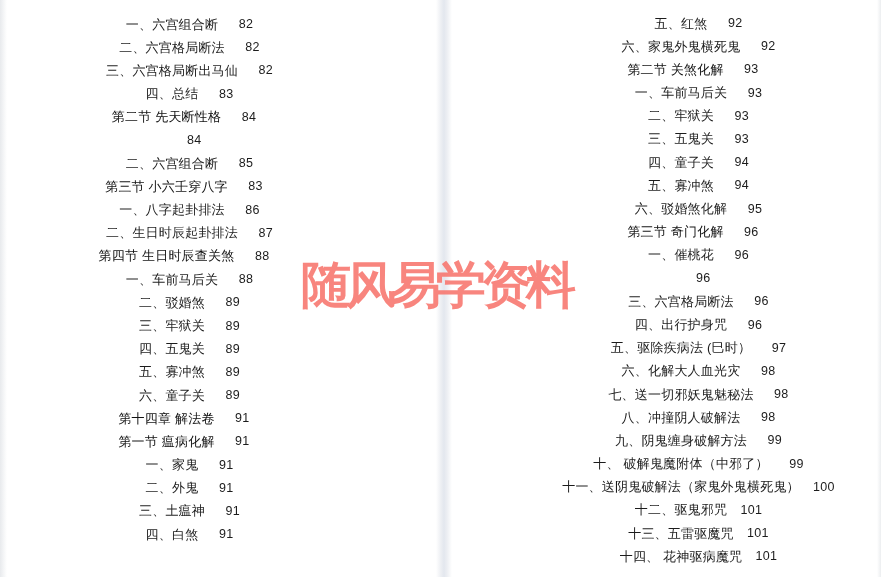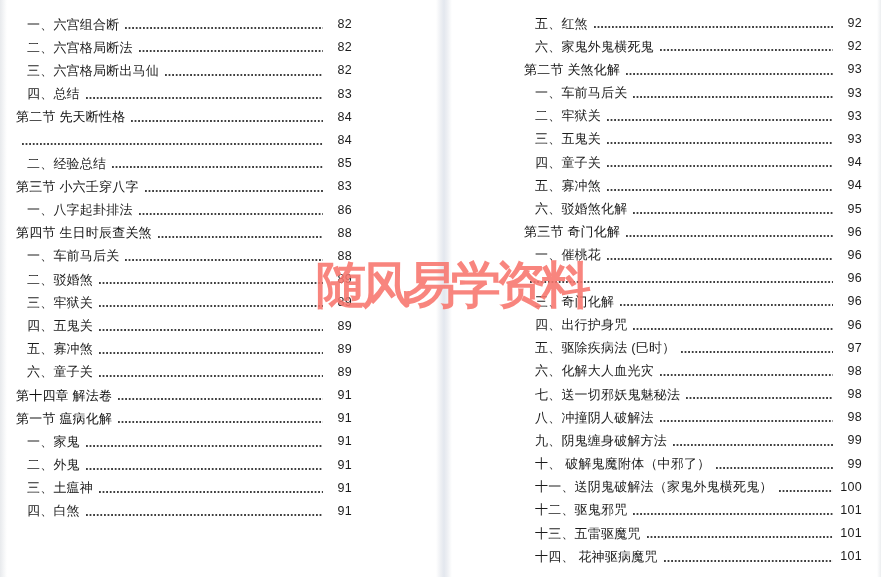--- a/index.html
+++ b/index.html
@@ -19,20 +19,21 @@
     background: linear-gradient(270deg, #eceef0 0%, #ffffff 100%);
   }
   .gutter {
     position: absolute; left: 436px; top: 0; bottom: 0; width: 16px;
     background: linear-gradient(90deg, #ffffff 0%, #edeff3 30%, #e3e7ee 50%, #edeff3 70%, #ffffff 100%);
   }
   .toc-col {
     position: absolute;
     display: flex;
     flex-direction: column;
+    align-items: center;
   }
   #col-left  { left: 16px;  top: 12px; width: 336px; }
   #col-right { left: 524px; top: 11px;  width: 338px; }
   .row {
     display: flex;
     align-items: flex-end;
     height: 23.2px;
     padding-bottom: 4px;
   }
   .row .label {
@@ -61,21 +62,21 @@
     font-size: 12.5px;
     line-height: 1.05;
     min-width: 24px;
     text-align: right;
     color: #1c1c1c;
     letter-spacing: 0.3px;
     margin-top: 25px;
   }
   .watermark {
     position: absolute;
-    left: 316px;
+    left: 301px;
     top: 252px;
     font-size: 50px;
     font-weight: bold;
     letter-spacing: -5px;
     white-space: nowrap;
     opacity: 0.88;
     z-index: 5;
     pointer-events: none;
     font-family: "Liberation Sans", sans-serif;
   }
@@ -111,33 +112,38 @@
     <div class="row header">
       <span class="label">第二节 先天断性格</span>
       <span class="dots"></span>
       <span class="page">84</span>
     </div>
     <div class="row">
       <span class="dots"></span>
       <span class="page">84</span>
     </div>
     <div class="row">
-      <span class="label">二、经验总结</span>
+      <span class="label">二、六宫组合断</span>
       <span class="dots"></span>
       <span class="page">85</span>
     </div>
     <div class="row header">
       <span class="label">第三节 小六壬穿八字</span>
       <span class="dots"></span>
       <span class="page">83</span>
     </div>
     <div class="row">
       <span class="label">一、八字起卦排法</span>
       <span class="dots"></span>
       <span class="page">86</span>
+    </div>
+    <div class="row">
+      <span class="label">二、生日时辰起卦排法</span>
+      <span class="dots"></span>
+      <span class="page">87</span>
     </div>
     <div class="row header">
       <span class="label">第四节 生日时辰查关煞</span>
       <span class="dots"></span>
       <span class="page">88</span>
     </div>
     <div class="row">
       <span class="label">一、车前马后关</span>
       <span class="dots"></span>
       <span class="page">88</span>
@@ -252,21 +258,21 @@
     <div class="row">
       <span class="label">一、催桃花</span>
       <span class="dots"></span>
       <span class="page">96</span>
     </div>
     <div class="row">
       <span class="dots"></span>
       <span class="page">96</span>
     </div>
     <div class="row">
-      <span class="label">三、奇门化解</span>
+      <span class="label">三、六宫格局断法</span>
       <span class="dots"></span>
       <span class="page">96</span>
     </div>
     <div class="row">
       <span class="label">四、出行护身咒</span>
       <span class="dots"></span>
       <span class="page">96</span>
     </div>
     <div class="row">
       <span class="label">五、驱除疾病法 (巳时）</span>

